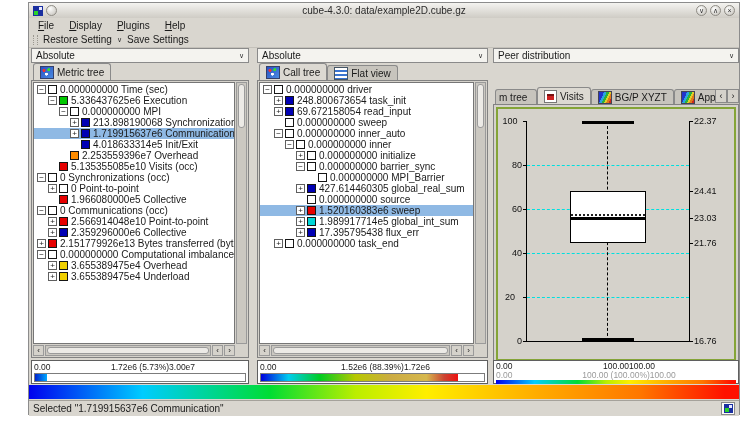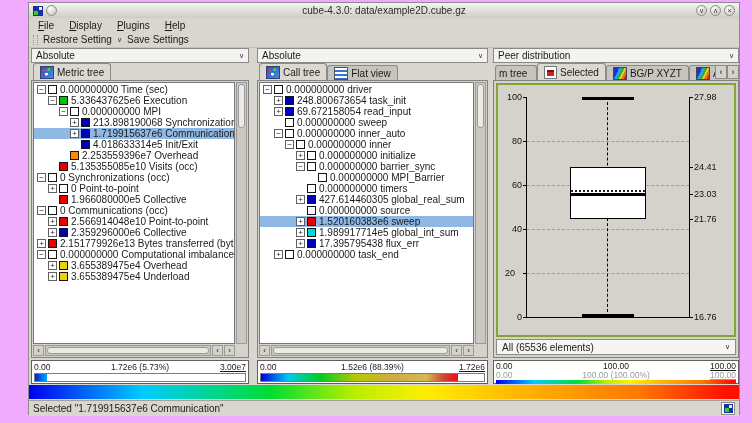--- a/index.html
+++ b/index.html
@@ -1,16 +1,16 @@
 <!DOCTYPE html>
 <html><head>
 <meta charset="utf-8">
 <style>
   html,body{margin:0;padding:0;background:#000;}
-  .screen{position:relative;width:752px;height:423px;background:#f0abfc;overflow:hidden;
+  .screen{position:relative;width:752px;height:423px;background:#ffffff;overflow:hidden;
           font-family:"Liberation Sans",sans-serif;color:#1a1a1a;}
   .window{position:absolute;left:28px;top:2px;width:712px;height:413px;
           background:#d9d6cf;border:1px solid #8c8c8c;box-sizing:border-box;}
   
   .titlebar{position:absolute;left:0;top:0;right:0;height:15px;
             background:linear-gradient(#f4f3f0,#cfccc5);display:flex;align-items:center;}
   .cube-icon{width:10px;height:10px;background:#1a2fa0;position:relative;margin-left:4px;flex:none;}
   .cube-icon::after{content:"";position:absolute;left:1px;bottom:1px;width:4px;height:4px;background:#2ad22a;}
   .cube-icon::before{content:"";position:absolute;right:1px;top:1px;width:3px;height:3px;background:#e8e8ff;}
   .rbtn{width:11px;height:11px;border-radius:50%;flex:none;
@@ -70,21 +70,21 @@
   .bplot{position:absolute;left:28px;top:12px;width:162px;height:220px;
          border:1px solid #000;border-top:none;}
   .axlabel{position:absolute;font-size:9px;color:#111;}
   .sys-dropdown{position:absolute;left:2px;bottom:2px;right:2px;height:16px;background:#f6f5f2;
                 border:1px solid #8a8a8a;box-sizing:border-box;display:flex;align-items:center;
                 justify-content:space-between;padding:0 5px;font-size:10px;}
   
   .vwidget{position:absolute;top:357px;height:24px;border:1px solid #5f5f5f;background:#fff;
            box-sizing:border-box;font-size:8.5px;padding:1px 2px;}
   .vw-row{display:grid;grid-template-columns:1fr auto 1fr;height:10px;line-height:10px;}
-  .vw-row .r{text-align:right;text-decoration:underline;}
+  .vw-row .r{}
   .vw-row.gray{color:#9a9a9a;height:9px;line-height:9px;}
   .vw-row.tight{height:9px;line-height:9px;}
   .vw-bar{height:7px;border:1px solid #7c7c7c;margin-top:1px;background:#fff;position:relative;overflow:hidden;}
   .vw-bar.thin{height:4px;border:none;margin-top:0;}
   .vw-fill{position:absolute;left:0;top:0;bottom:0;}
   .grad-left{background:linear-gradient(90deg,#0022cc,#00aaff);}
   .grad-mid{background:linear-gradient(90deg,#0000dd 0%,#00ccee 14%,#00cc22 30%,#b8c800 48%,#ccac44 66%,#d6b84e 84%,#cc4433 93%,#ee1111 100%);}
   .grad-full{background:linear-gradient(90deg,#0000ee 0%,#00ccff 16%,#00dd33 34%,#bbee00 46%,#ffee00 56%,#ffaa00 72%,#ff7700 86%,#ff1100 98%);}
   .rainbow{position:absolute;left:0;top:382px;right:0;height:14px;
            background:linear-gradient(90deg,#0000ee 0%,#00ccff 16%,#00dd33 34%,#bbee00 46%,#ffee00 56%,#ffaa00 72%,#ff7700 86%,#ff1100 98%);}
@@ -347,26 +347,20 @@
               <span class="ttxt">0.000000000 barrier_sync</span>
             </div>
             <div class="trow">
               <span class="tind" style="width: 44px;"></span>
               <span class="texp-spacer"></span>
               <span class="tbox" style="background: rgb(255, 255, 255);"></span>
               <span class="ttxt">0.000000000 MPI_Barrier</span>
             </div>
             <div class="trow">
               <span class="tind" style="width: 33px;"></span>
-              <span class="texp-spacer"></span>
-              <span class="tbox" style="background: rgb(255, 255, 255);"></span>
-              <span class="ttxt">0.000000000 timers</span>
-            </div>
-            <div class="trow">
-              <span class="tind" style="width: 33px;"></span>
               <span class="texp">+</span>
               <span class="tbox" style="background: rgb(0, 0, 180);"></span>
               <span class="ttxt">427.614460305 global_real_sum</span>
             </div>
             <div class="trow">
               <span class="tind" style="width: 33px;"></span>
               <span class="texp-spacer"></span>
               <span class="tbox" style="background: rgb(255, 255, 255);"></span>
               <span class="ttxt">0.000000000 source</span>
             </div>
@@ -402,28 +396,28 @@
           <div class="sbtn">‹</div>
           <div class="htrack">
               <div class="hslider"></div>
             </div>
           <div class="sbtn">‹</div>
           <div class="sbtn">›</div>
         </div>
       </div>
     </div>
 
-    <div class="panel" style="left:464px;width:246px;">
+    <div class="panel" style="left:464px;width:246px;margin-top:24px;">
       <div class="tabrow">
         <div class="tab" style="width:42px;overflow:hidden;padding:0 3px;">
           <span>m tree</span>
         </div>
         <div class="tab active">
           <span class="icon-boxplot"></span>
-          <span>Selected</span>
+          <span>Visits</span>
         </div>
         <div class="tab">
           <span class="icon-map"></span>
           <span>BG/P XYZT</span>
         </div>
         <div class="tab">
           <span class="icon-map"></span>
           <span>App 256x256</span>
         </div>
         <div class="tab-arrows">
@@ -449,23 +443,23 @@
           <div class="axlabel" style="position: absolute; left: 0px; width: 24px; top: 227px; text-align: right;">0</div>
               <div style="position: absolute; left: 25px; width: 3px; height: 1px; top: 232px; background: rgb(0, 0, 0);"></div>
               <div class="axlabel" style="position: absolute; left: 0px; width: 24px; top: 183px; text-align: center;">20</div>
               <div style="position: absolute; left: 25px; width: 3px; height: 1px; top: 188px; background: rgb(0, 0, 0);"></div>
               <div class="axlabel" style="position: absolute; left: 0px; width: 24px; top: 139px; text-align: right;">40</div>
               <div style="position: absolute; left: 25px; width: 3px; height: 1px; top: 144px; background: rgb(0, 0, 0);"></div>
               <div class="axlabel" style="position: absolute; left: 0px; width: 24px; top: 95px; text-align: right;">60</div>
               <div style="position: absolute; left: 25px; width: 3px; height: 1px; top: 100px; background: rgb(0, 0, 0);"></div>
               <div class="axlabel" style="position: absolute; left: 0px; width: 24px; top: 51px; text-align: right;">80</div>
               <div style="position: absolute; left: 25px; width: 3px; height: 1px; top: 56px; background: rgb(0, 0, 0);"></div>
-              <div class="axlabel" style="position: absolute; left: 0px; width: 24px; top: 7px; text-align: right;">100</div>
+              <div class="axlabel" style="position: absolute; left: 0px; width: 24px; top: 7px; text-align: center;">100</div>
               <div style="position: absolute; left: 25px; width: 3px; height: 1px; top: 12px; background: rgb(0, 0, 0);"></div>
-              <div class="axlabel" style="position: absolute; left: 196px; width: 42px; top: 7px;">27.98</div>
+              <div class="axlabel" style="position: absolute; left: 196px; width: 42px; top: 7px;">22.37</div>
               <div style="position: absolute; left: 191px; width: 4px; height: 1px; top: 12px; background: rgb(0, 0, 0);"></div>
               <div class="axlabel" style="position: absolute; left: 196px; width: 42px; top: 77px;">24.41</div>
               <div style="position: absolute; left: 191px; width: 4px; height: 1px; top: 82px; background: rgb(0, 0, 0);"></div>
               <div class="axlabel" style="position: absolute; left: 196px; width: 42px; top: 104.059px;">23.03</div>
               <div style="position: absolute; left: 191px; width: 4px; height: 1px; top: 109.059px; background: rgb(0, 0, 0);"></div>
               <div class="axlabel" style="position: absolute; left: 196px; width: 42px; top: 128.961px;">21.76</div>
               <div style="position: absolute; left: 191px; width: 4px; height: 1px; top: 133.961px; background: rgb(0, 0, 0);"></div>
               <div class="axlabel" style="position: absolute; left: 196px; width: 42px; top: 227px;">16.76</div>
               <div style="position: absolute; left: 191px; width: 4px; height: 1px; top: 232px; background: rgb(0, 0, 0);"></div>
             </div>

